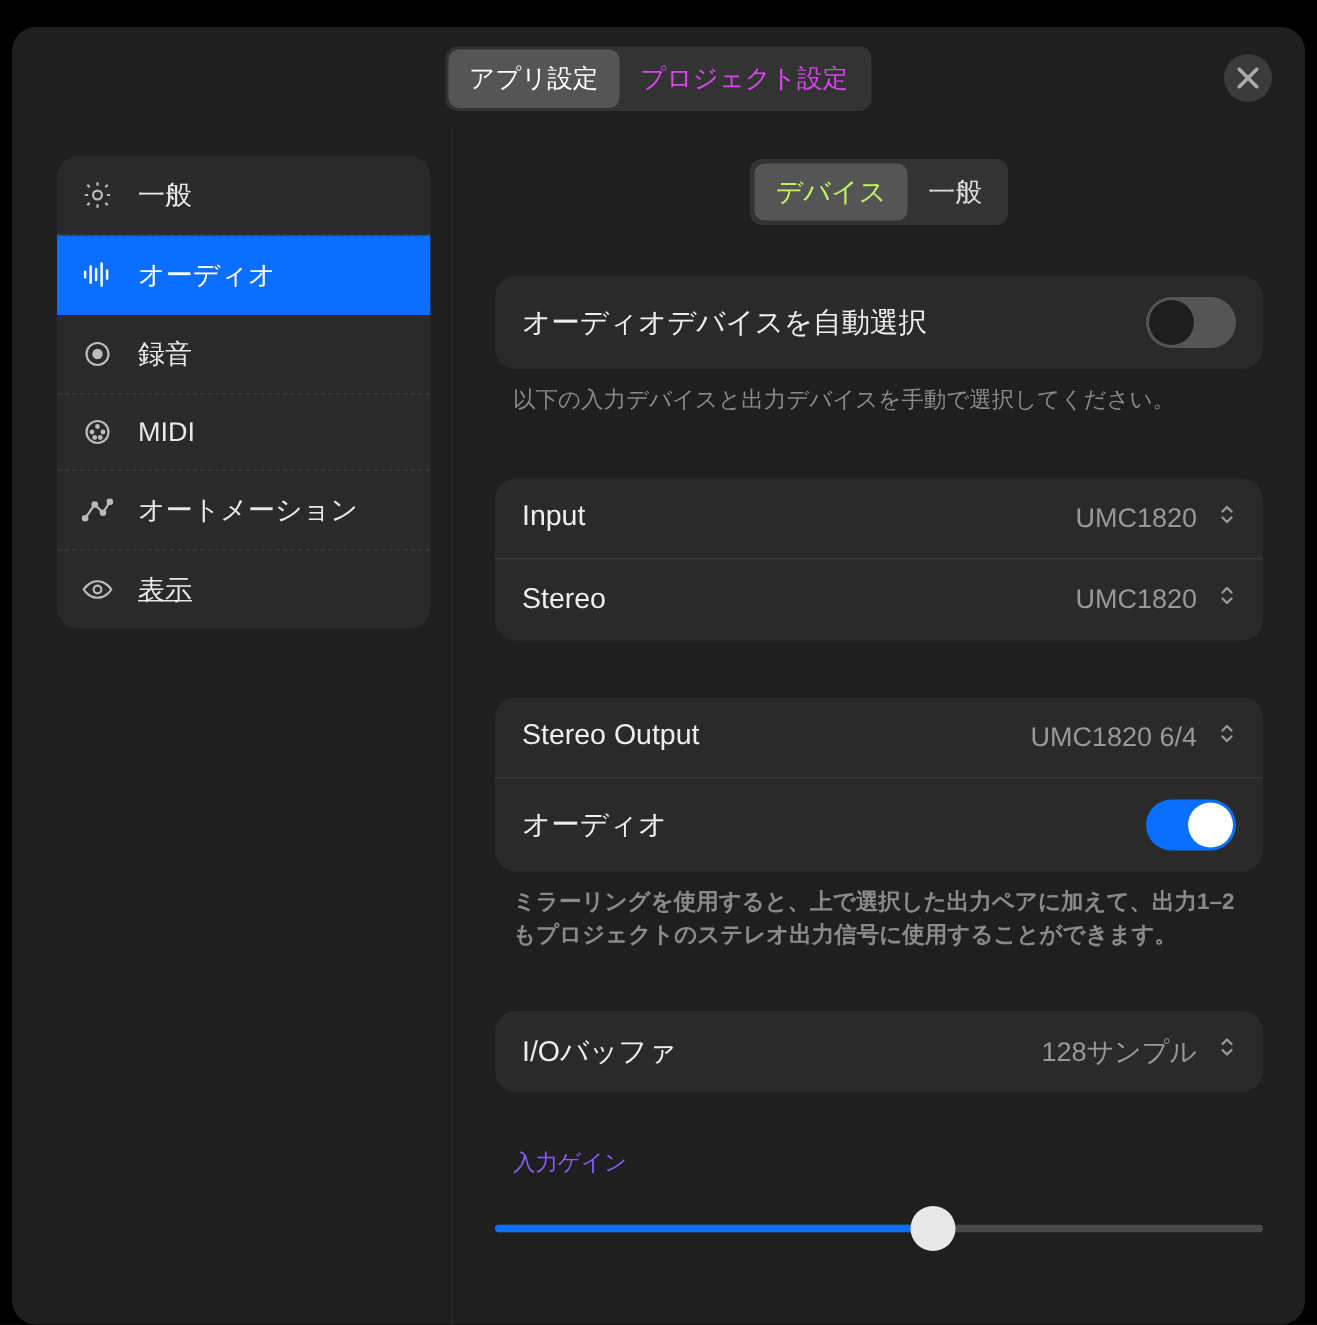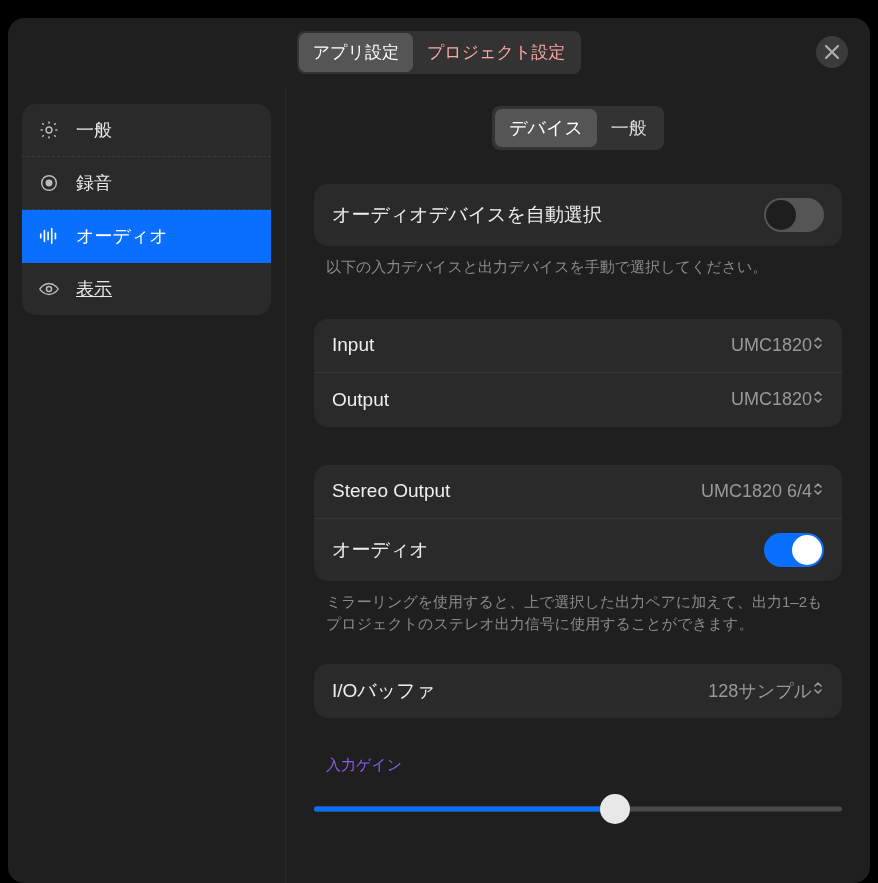--- a/index.html
+++ b/index.html
@@ -33,21 +33,21 @@
       display: flex;
       background: #333;
       border-radius: 8px;
       padding: 2px;
       gap: 0;
     }
     .header-tab {
       padding: 8px 14px;
       border-radius: 7px;
       font-size: 17px;
-      color: #fca5a5;
+      color: #d946ef;
       cursor: pointer;
     }
     .header-tab.active {
       background: #555;
       color: #fff;
     }
     .close-btn {
       position: absolute;
       right: 22px;
       top: 50%;
@@ -58,20 +58,21 @@
       display: flex;
       align-items: center;
       justify-content: center;
       cursor: pointer;
     }
     .close-btn svg { width: 14px; height: 14px; }
 
     .modal-body {
       flex: 1;
       display: flex;
+      padding-left: 16px;
     }
     .sidebar {
       width: 278px;
       padding: 18px 14px 18px 14px;
       border-right: 1px solid rgba(255,255,255,0.05);
     }
     .side-group {
       background: #2a2a2a;
       border-radius: 14px;
       overflow: hidden;
@@ -110,21 +111,21 @@
       border-radius: 8px;
       padding: 3px;
     }
     .sub-tab {
       padding: 7px 14px;
       border-radius: 7px;
       font-size: 18px;
       color: #ddd;
       cursor: pointer;
     }
-    .sub-tab.active { background: #555; color: #ffffff; }
+    .sub-tab.active { background: #555; color: #bef264; }
 
     .setting-card {
       background: #2a2a2a;
       border-radius: 14px;
       overflow: hidden;
       margin-bottom: 10px;
     }
     .setting-row {
       display: flex;
       align-items: center;
@@ -133,32 +134,32 @@
       border-bottom: 1px solid rgba(255,255,255,0.06);
       min-height: 54px;
     }
     .setting-row:last-child { border-bottom: none; }
     .setting-label { font-size: 19px; color: #eee; }
     .setting-value {
       font-size: 18px;
       color: #999;
       display: flex;
       align-items: center;
-      gap: 0;
+      gap: 14px;
     }
     .selector-arrow svg { width: 12px; height: 16px; }
 
     .help-text {
       font-size: 15px;
       color: #8a8a8a;
       padding: 0 6px 0 12px;
       line-height: 1.5;
       margin-bottom: 40px;
     }
-    .help-text.tight { margin-bottom: 28px; }
+    .help-text.tight { margin-bottom: 38px; font-weight: bold; }
 
     .toggle {
       width: 60px; height: 34px;
       border-radius: 17px;
       position: relative;
       cursor: pointer;
     }
     .toggle.off { background: #555; }
     .toggle.off .knob {
       position: absolute; left: 2px; top: 2px;
@@ -237,36 +238,61 @@
       <div class="side-group">
         <div class="side-item">
           <span class="icon">
             <svg viewBox="0 0 24 24" fill="none" stroke="#bbb" stroke-width="1.6">
                 <circle cx="12" cy="12" r="3.2"></circle>
                 <path d="M12 2.8v2.4M12 18.8v2.4M4.6 4.6l1.7 1.7M17.7 17.7l1.7 1.7M2.8 12h2.4M18.8 12h2.4M4.6 19.4l1.7-1.7M17.7 6.3l1.7-1.7"></path>
               </svg>
           </span>
           <span>一般</span>
         </div>
+        <div class="side-item active">
+          <span class="icon">
+            <svg viewBox="0 0 24 24" stroke="#fff" stroke-width="1.8" stroke-linecap="round">
+                <path d="M3 10v4M7 6v12M11 8v8M15 4v16M19 9v6"></path>
+              </svg>
+          </span>
+          <span>オーディオ</span>
+        </div>
         <div class="side-item">
           <span class="icon">
             <svg viewBox="0 0 24 24" stroke="#bbb" stroke-width="1.6" fill="none">
                 <circle cx="12" cy="12" r="8"></circle>
                 <circle cx="12" cy="12" r="3" fill="#bbb"></circle>
               </svg>
           </span>
           <span>録音</span>
         </div>
-        <div class="side-item active">
-          <span class="icon">
-            <svg viewBox="0 0 24 24" stroke="#fff" stroke-width="1.8" stroke-linecap="round">
-                <path d="M3 10v4M7 6v12M11 8v8M15 4v16M19 9v6"></path>
-              </svg>
-          </span>
-          <span>オーディオ</span>
+        <div class="side-item">
+          <span class="icon">
+            <svg viewBox="0 0 24 24" stroke="#bbb" stroke-width="1.6" fill="none">
+                <circle cx="12" cy="12" r="8"></circle>
+                <circle cx="8" cy="12" r="1" fill="#bbb"></circle>
+                <circle cx="16" cy="12" r="1" fill="#bbb"></circle>
+                <circle cx="12" cy="8" r="1" fill="#bbb"></circle>
+                <circle cx="10" cy="16" r="1" fill="#bbb"></circle>
+                <circle cx="14" cy="16" r="1" fill="#bbb"></circle>
+              </svg>
+          </span>
+          <span>MIDI</span>
+        </div>
+        <div class="side-item">
+          <span class="icon">
+            <svg viewBox="0 0 24 24" stroke="#bbb" stroke-width="1.6" fill="none">
+                <path d="M3 18 L10 8 L16 14 L21 6"></path>
+                <circle cx="3" cy="18" r="1.6" fill="#bbb"></circle>
+                <circle cx="10" cy="8" r="1.6" fill="#bbb"></circle>
+                <circle cx="16" cy="14" r="1.6" fill="#bbb"></circle>
+                <circle cx="21" cy="6" r="1.6" fill="#bbb"></circle>
+              </svg>
+          </span>
+          <span>オートメーション</span>
         </div>
         <div class="side-item">
           <span class="icon">
             <svg viewBox="0 0 24 24" stroke="#bbb" stroke-width="1.6" fill="none">
                 <path d="M2 12s3.5-6 10-6 10 6 10 6-3.5 6-10 6-10-6-10-6z"></path>
                 <circle cx="12" cy="12" r="2.8"></circle>
               </svg>
           </span>
           <span>表示</span>
         </div>
@@ -295,21 +321,21 @@
         <div class="setting-row">
           <div class="setting-label">Input</div>
           <div class="setting-value">
             <span>UMC1820</span>
             <span class="selector-arrow"><svg viewBox="0 0 12 16">
                   <path d="M3 6 L6 3 L9 6 M3 10 L6 13 L9 10" stroke="#999" stroke-width="1.6" fill="none" stroke-linecap="round" stroke-linejoin="round"></path>
                 </svg></span>
           </div>
         </div>
         <div class="setting-row">
-          <div class="setting-label">Output</div>
+          <div class="setting-label">Stereo</div>
           <div class="setting-value">
             <span>UMC1820</span>
             <span class="selector-arrow"><svg viewBox="0 0 12 16">
                   <path d="M3 6 L6 3 L9 6 M3 10 L6 13 L9 10" stroke="#999" stroke-width="1.6" fill="none" stroke-linecap="round" stroke-linejoin="round"></path>
                 </svg></span>
           </div>
         </div>
       </div>
 
       <div class="spacer"></div>

